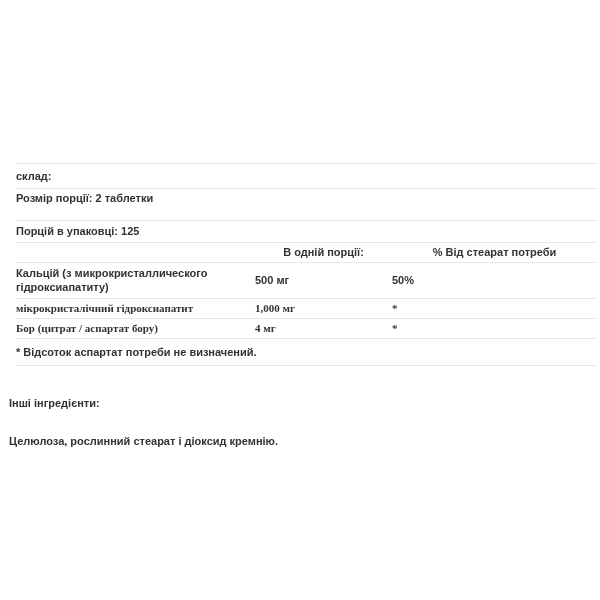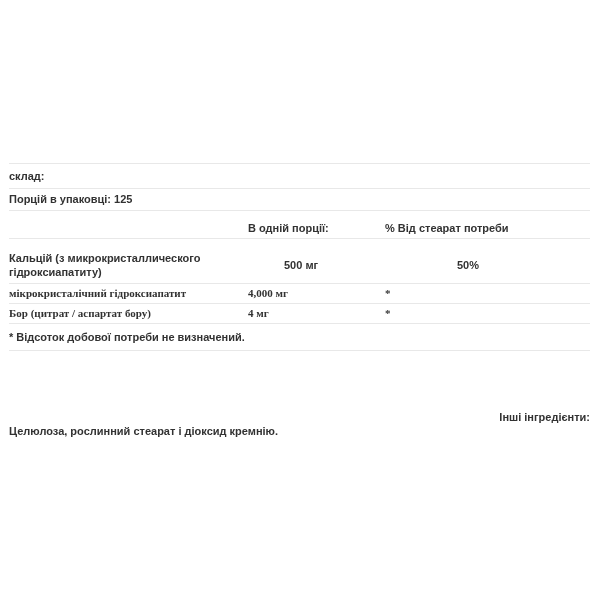--- a/index.html
+++ b/index.html
@@ -13,88 +13,89 @@
     position: relative;
     font-family: "Liberation Sans", sans-serif;
     font-weight: 700;
     font-size: 11px;
     color: #323232;
     line-height: 14px;
     -webkit-font-smoothing: antialiased;
   }
   .panel {
     position: absolute;
-    left: 9px;
+    left: 16px;
     top: 163px;
     width: 581px;
   }
   .row {
     border-top: 1px solid #e8e8e8;
     box-sizing: border-box;
   }
   .row.full-title   { padding: 5px 0 5px; }
   .row.full-b       { padding: 2px 0 3px; }
-  .row.full-c       { padding: 3px 0 4px; }
+  .row.full-c       { padding: 3px 0 4px; margin-top: 12px; }
   .grid {
     display: grid;
     grid-template-columns: 239px 137px 1fr;
     align-items: center;
   }
-  .row.header-row   { padding: 10px 0 3px; }
-  .row.nutrient-2l  { padding: 12px 0 4px; gap: 36px; }
+  .row.header-row   { padding: 2px 0 3px; text-align: center; }
+  .row.nutrient-2l  { padding: 3px 0 4px; }
   .row.nutrient-1l  { padding: 2px 0 3px; font-family: Liberation Serif, serif; }
   .row.footnote {
     padding: 6px 0 6px;
     border-bottom: 1px solid #e8e8e8;
   }
   .cell.name { padding-right: 14px; }
   .other-section {
     position: absolute;
     left: 9px;
     top: 396px;
     width: 581px;
   }
-  .other-label { margin-top: 14px; text-align: right; }
-  .other-text  { margin-top: 0; }
+  .other-label { margin-top: 0; }
+  .other-text  { margin-top: 24px; }
 </style>
 </head>
 <body>
 
 <div class="panel">
 
   <div class="row full-title">склад:</div>
 
+  <div class="row full-b">Розмір порції: 2 таблетки</div>
 
   <div class="row full-c">Порцій в упаковці: 125</div>
 
   <div class="row grid header-row">
     <div class="cell name"></div>
     <div class="cell amount">В одній порції:</div>
     <div class="cell dv">% Від стеарат потреби</div>
   </div>
 
   <div class="row grid nutrient-2l">
     <div class="cell name">Кальцій (з микрокристаллического гідроксиапатиту)</div>
     <div class="cell amount">500 мг</div>
     <div class="cell dv">50%</div>
   </div>
 
 
   <div class="row grid nutrient-1l">
     <div class="cell name">мікрокристалічний гідроксиапатит</div>
-    <div class="cell amount">4,000 мг</div>
+    <div class="cell amount">1,000 мг</div>
     <div class="cell dv">*</div>
   </div>
 
   <div class="row grid nutrient-1l">
     <div class="cell name">Бор (цитрат / аспартат бору)</div>
     <div class="cell amount">4 мг</div>
     <div class="cell dv">*</div>
   </div>
 
-  <div class="row footnote">* Відсоток добової потреби не визначений.</div>
+  <div class="row footnote">* Відсоток аспартат потреби не визначений.</div>
 
 </div>
 
 <div class="other-section">
   <div class="other-label">Інші інгредієнти:</div>
   <div class="other-text">Целюлоза, рослинний стеарат і діоксид кремнію.</div>
 </div>
 
 </body></html>

